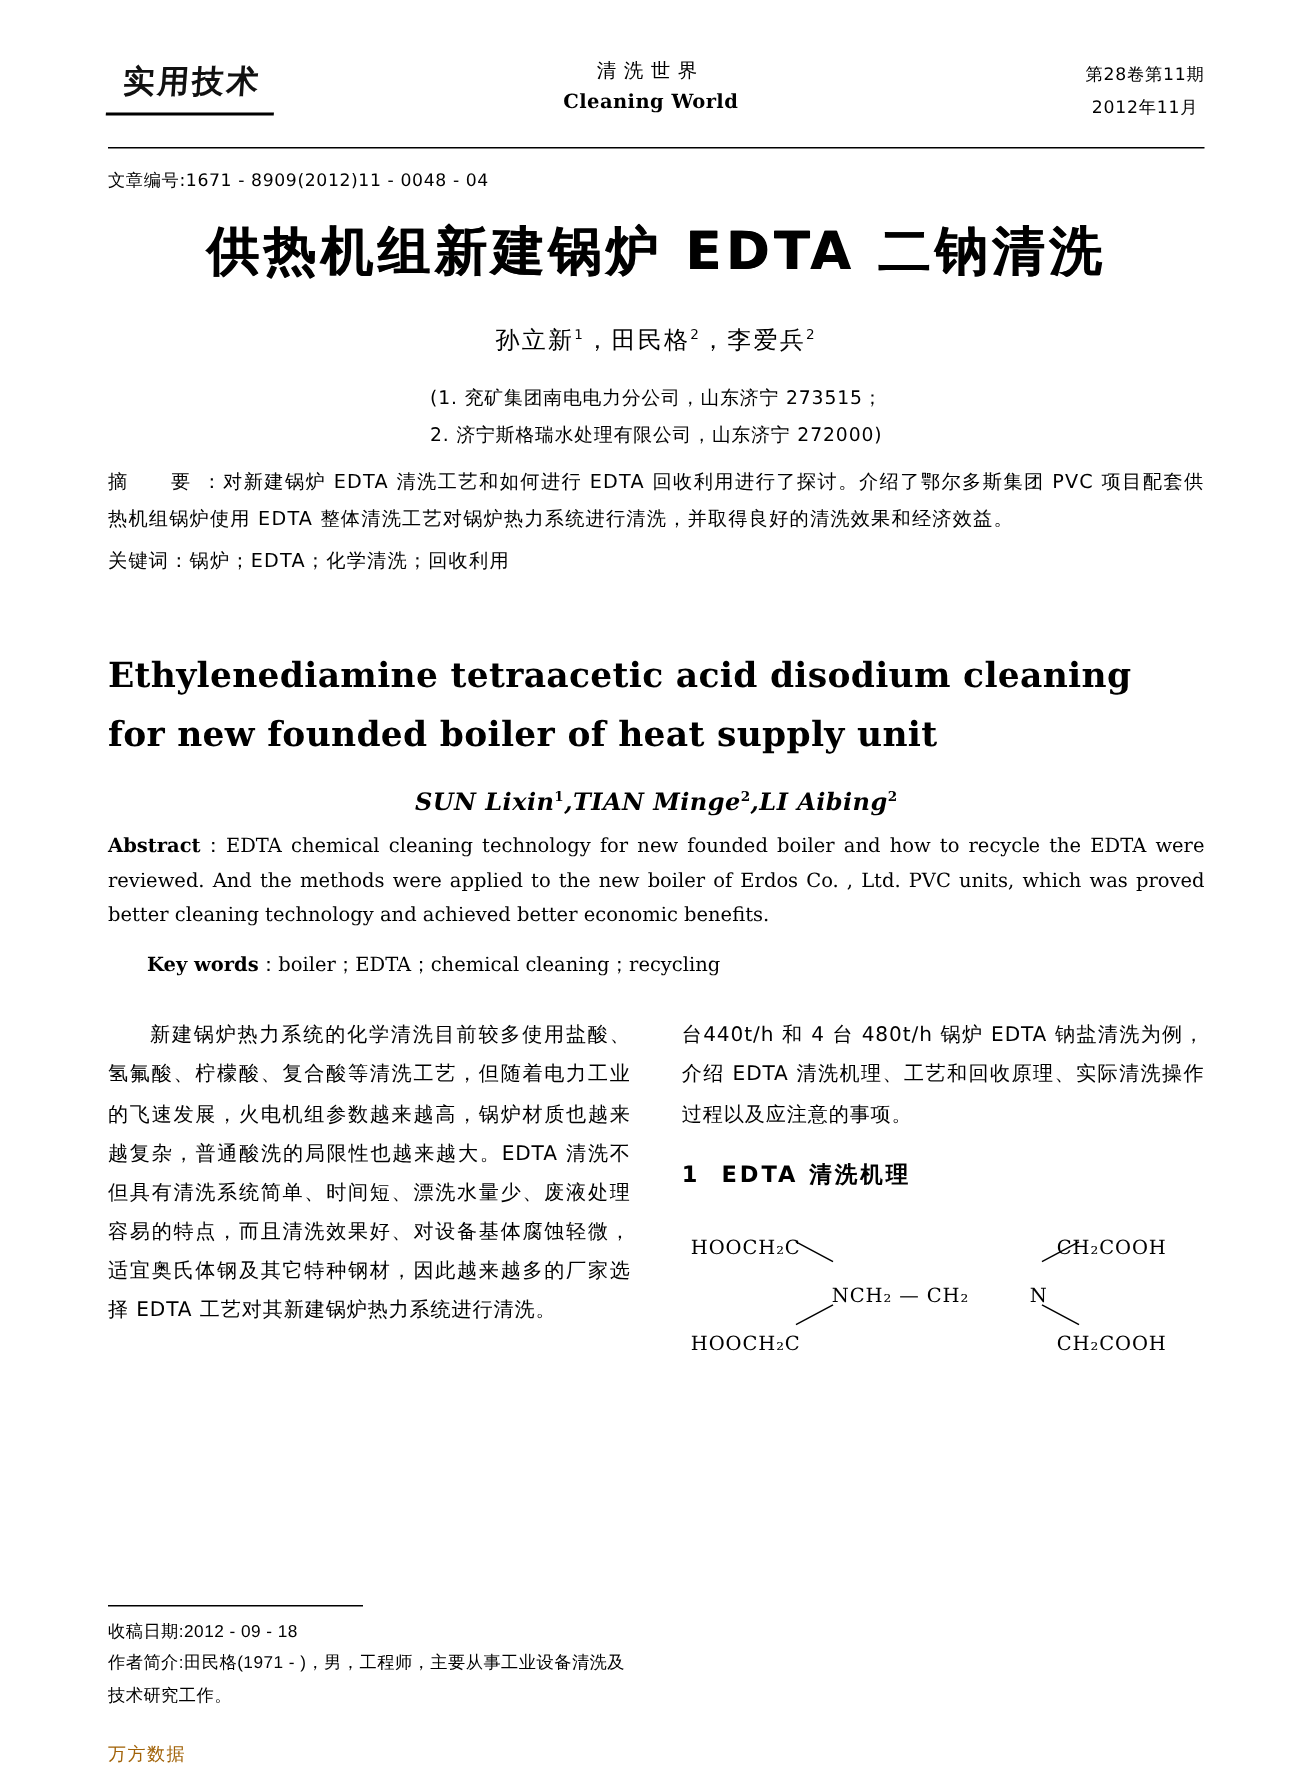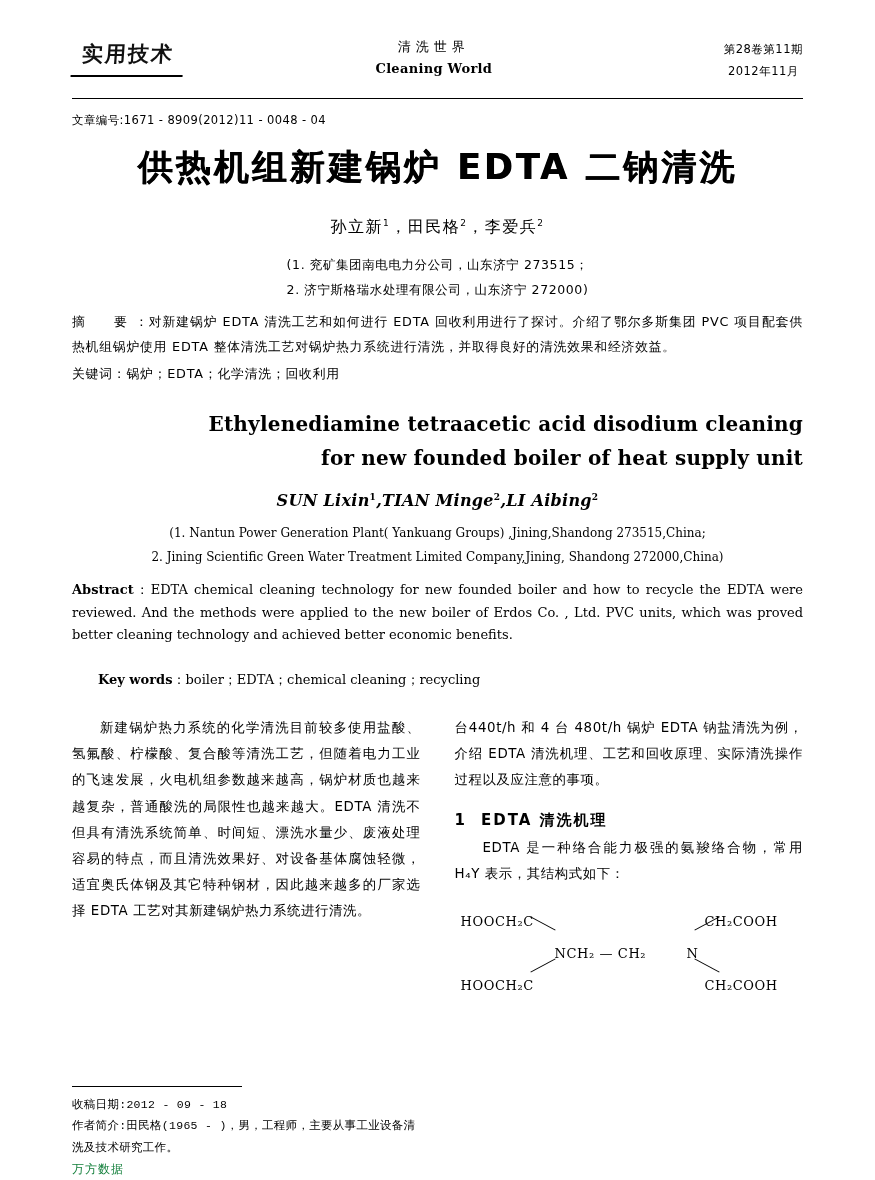--- a/index.html
+++ b/index.html
@@ -119,24 +119,24 @@
   .cn-abs p { margin: 0; text-indent: 0; }
   .cn-kw {
     margin-top: 6px;
     font-size: 12.8px;
     font-family: "DejaVu Sans", "Liberation Sans", sans-serif;
     letter-spacing: 0.8px;
   }
 
   
   .en-title {
-    margin-top: 24px;
-    text-align: right;
-    font-weight: bold;
-    font-size: 20px;
+    margin-top: 48px;
+    text-align: left;
+    font-weight: bold;
+    font-size: 23px;
     line-height: 1.7;
     letter-spacing: 0.2px;
   }
   .en-authors {
     margin-top: 16px;
     text-align: center;
     font-style: italic;
     font-weight: bold;
     font-size: 16px;
     letter-spacing: 0.3px;
@@ -149,21 +149,21 @@
     line-height: 2.0;
   }
   .en-abs {
     margin-top: 10px;
     font-size: 13px;
     line-height: 1.75;
     text-align: justify;
   }
   .en-abs b { font-weight: bold; }
   .en-kw {
-    margin-top: 24px;
+    margin-top: 12px;
     font-size: 13px;
     padding-left: 26px;
   }
 
   
   .body-cols {
     margin-top: 26px;
     display: flex;
     gap: 34px;
   }
@@ -204,38 +204,38 @@
   .chem .ln { position: absolute; background: #000; height: 1px; }
   .l1 { left: 74px;  top: 20px; width: 28px; transform: rotate(28deg); }
   .l2 { left: 74px;  top: 62px; width: 28px; transform: rotate(-28deg); }
   .l3 { left: 238px; top: 20px; width: 28px; transform: rotate(-28deg); }
   .l4 { left: 238px; top: 62px; width: 28px; transform: rotate(28deg); }
 
   
   .footnotes {
     position: absolute;
     left: 72px;
-    bottom: 22px;
+    bottom: 38px;
     width: 349px;
     font-size: 11.5px;
     line-height: 1.85;
-    font-family: Liberation Mono, monospace;
+    font-family: Liberation Sans, sans-serif;
     letter-spacing: 0.3px;
   }
   .fn-rule {
     border-top: 1px solid #000;
     width: 170px;
     margin-bottom: 7px;
   }
   .watermark {
     position: absolute;
     left: 72px;
     bottom: 2px;
     font-size: 12px;
-    color: #15803d;
+    color: #a16207;
     font-family: "DejaVu Sans", "Liberation Sans", sans-serif;
     letter-spacing: 1px;
   }
 </style>
 </head>
 <body>
 
 <div class="page">
 
   <div class="masthead">
@@ -271,24 +271,20 @@
 
   <div class="en-title">
     <div>Ethylenediamine tetraacetic acid disodium cleaning</div>
     <div>for new founded boiler of heat supply unit</div>
   </div>
 
   <div class="en-authors">
     <span>SUN Lixin</span><sup>1</sup><span>,TIAN Minge</span><sup>2</sup><span>,LI Aibing</span><sup>2</sup>
   </div>
 
-  <div class="en-affil">
-    <div>(1. Nantun Power Generation Plant( Yankuang Groups) ,Jining,Shandong 273515,China;</div>
-    <div>2. Jining Scientific Green Water Treatment Limited Company,Jining, Shandong 272000,China)</div>
-  </div>
 
   <div class="en-abs">
     <b>Abstract</b><span>：EDTA chemical cleaning technology for new founded boiler and how to recycle the EDTA were reviewed. And the methods were applied to the new boiler of Erdos Co. , Ltd. PVC units, which was proved better cleaning technology and achieved better economic benefits.</span>
   </div>
 
   <div class="en-kw">
     <b>Key words</b><span>：boiler；EDTA；chemical cleaning；recycling</span>
   </div>
 
   <div class="body-cols">
@@ -297,39 +293,38 @@
       <p class="ind">新建锅炉热力系统的化学清洗目前较多使用盐酸、氢氟酸、柠檬酸、复合酸等清洗工艺，但随着电力工业的飞速发展，火电机组参数越来越高，锅炉材质也越来越复杂，普通酸洗的局限性也越来越大。EDTA 清洗不但具有清洗系统简单、时间短、漂洗水量少、废液处理容易的特点，而且清洗效果好、对设备基体腐蚀轻微，适宜奥氏体钢及其它特种钢材，因此越来越多的厂家选择 EDTA 工艺对其新建锅炉热力系统进行清洗。</p>
     </div>
 
     <div class="col">
       <p>台440t/h 和 4 台 480t/h 锅炉 EDTA 钠盐清洗为例，介绍 EDTA 清洗机理、工艺和回收原理、实际清洗操作过程以及应注意的事项。</p>
 
       <div class="sec-head">
         <span class="num">1</span><span>EDTA 清洗机理</span>
       </div>
 
-      <p class="ind">EDTA 是一种络合能力极强的氨羧络合物，常用 H₄Y 表示，其结构式如下：</p>
 
       <div class="chem">
         <span class="c-tl">HOOCH₂C</span>
         <span class="c-tr">CH₂COOH</span>
         <span class="c-bl">HOOCH₂C</span>
         <span class="c-br">CH₂COOH</span>
         <span class="c-n1">N</span>
         <span class="c-mid">CH₂ — CH₂</span>
         <span class="c-n2">N</span>
         <i class="ln l1"></i>
         <i class="ln l2"></i>
         <i class="ln l3"></i>
         <i class="ln l4"></i>
       </div>
     </div>
   </div>
 
   <div class="footnotes">
     <div class="fn-rule"></div>
     <div>收稿日期:2012 - 09 - 18</div>
-    <div>作者简介:田民格(1965 - )，男，工程师，主要从事工业设备清洗及技术研究工作。</div>
+    <div>作者简介:田民格(1971 - )，男，工程师，主要从事工业设备清洗及技术研究工作。</div>
   </div>
 
   <div class="watermark">万方数据</div>
 
 </div>
 
 </body></html>

